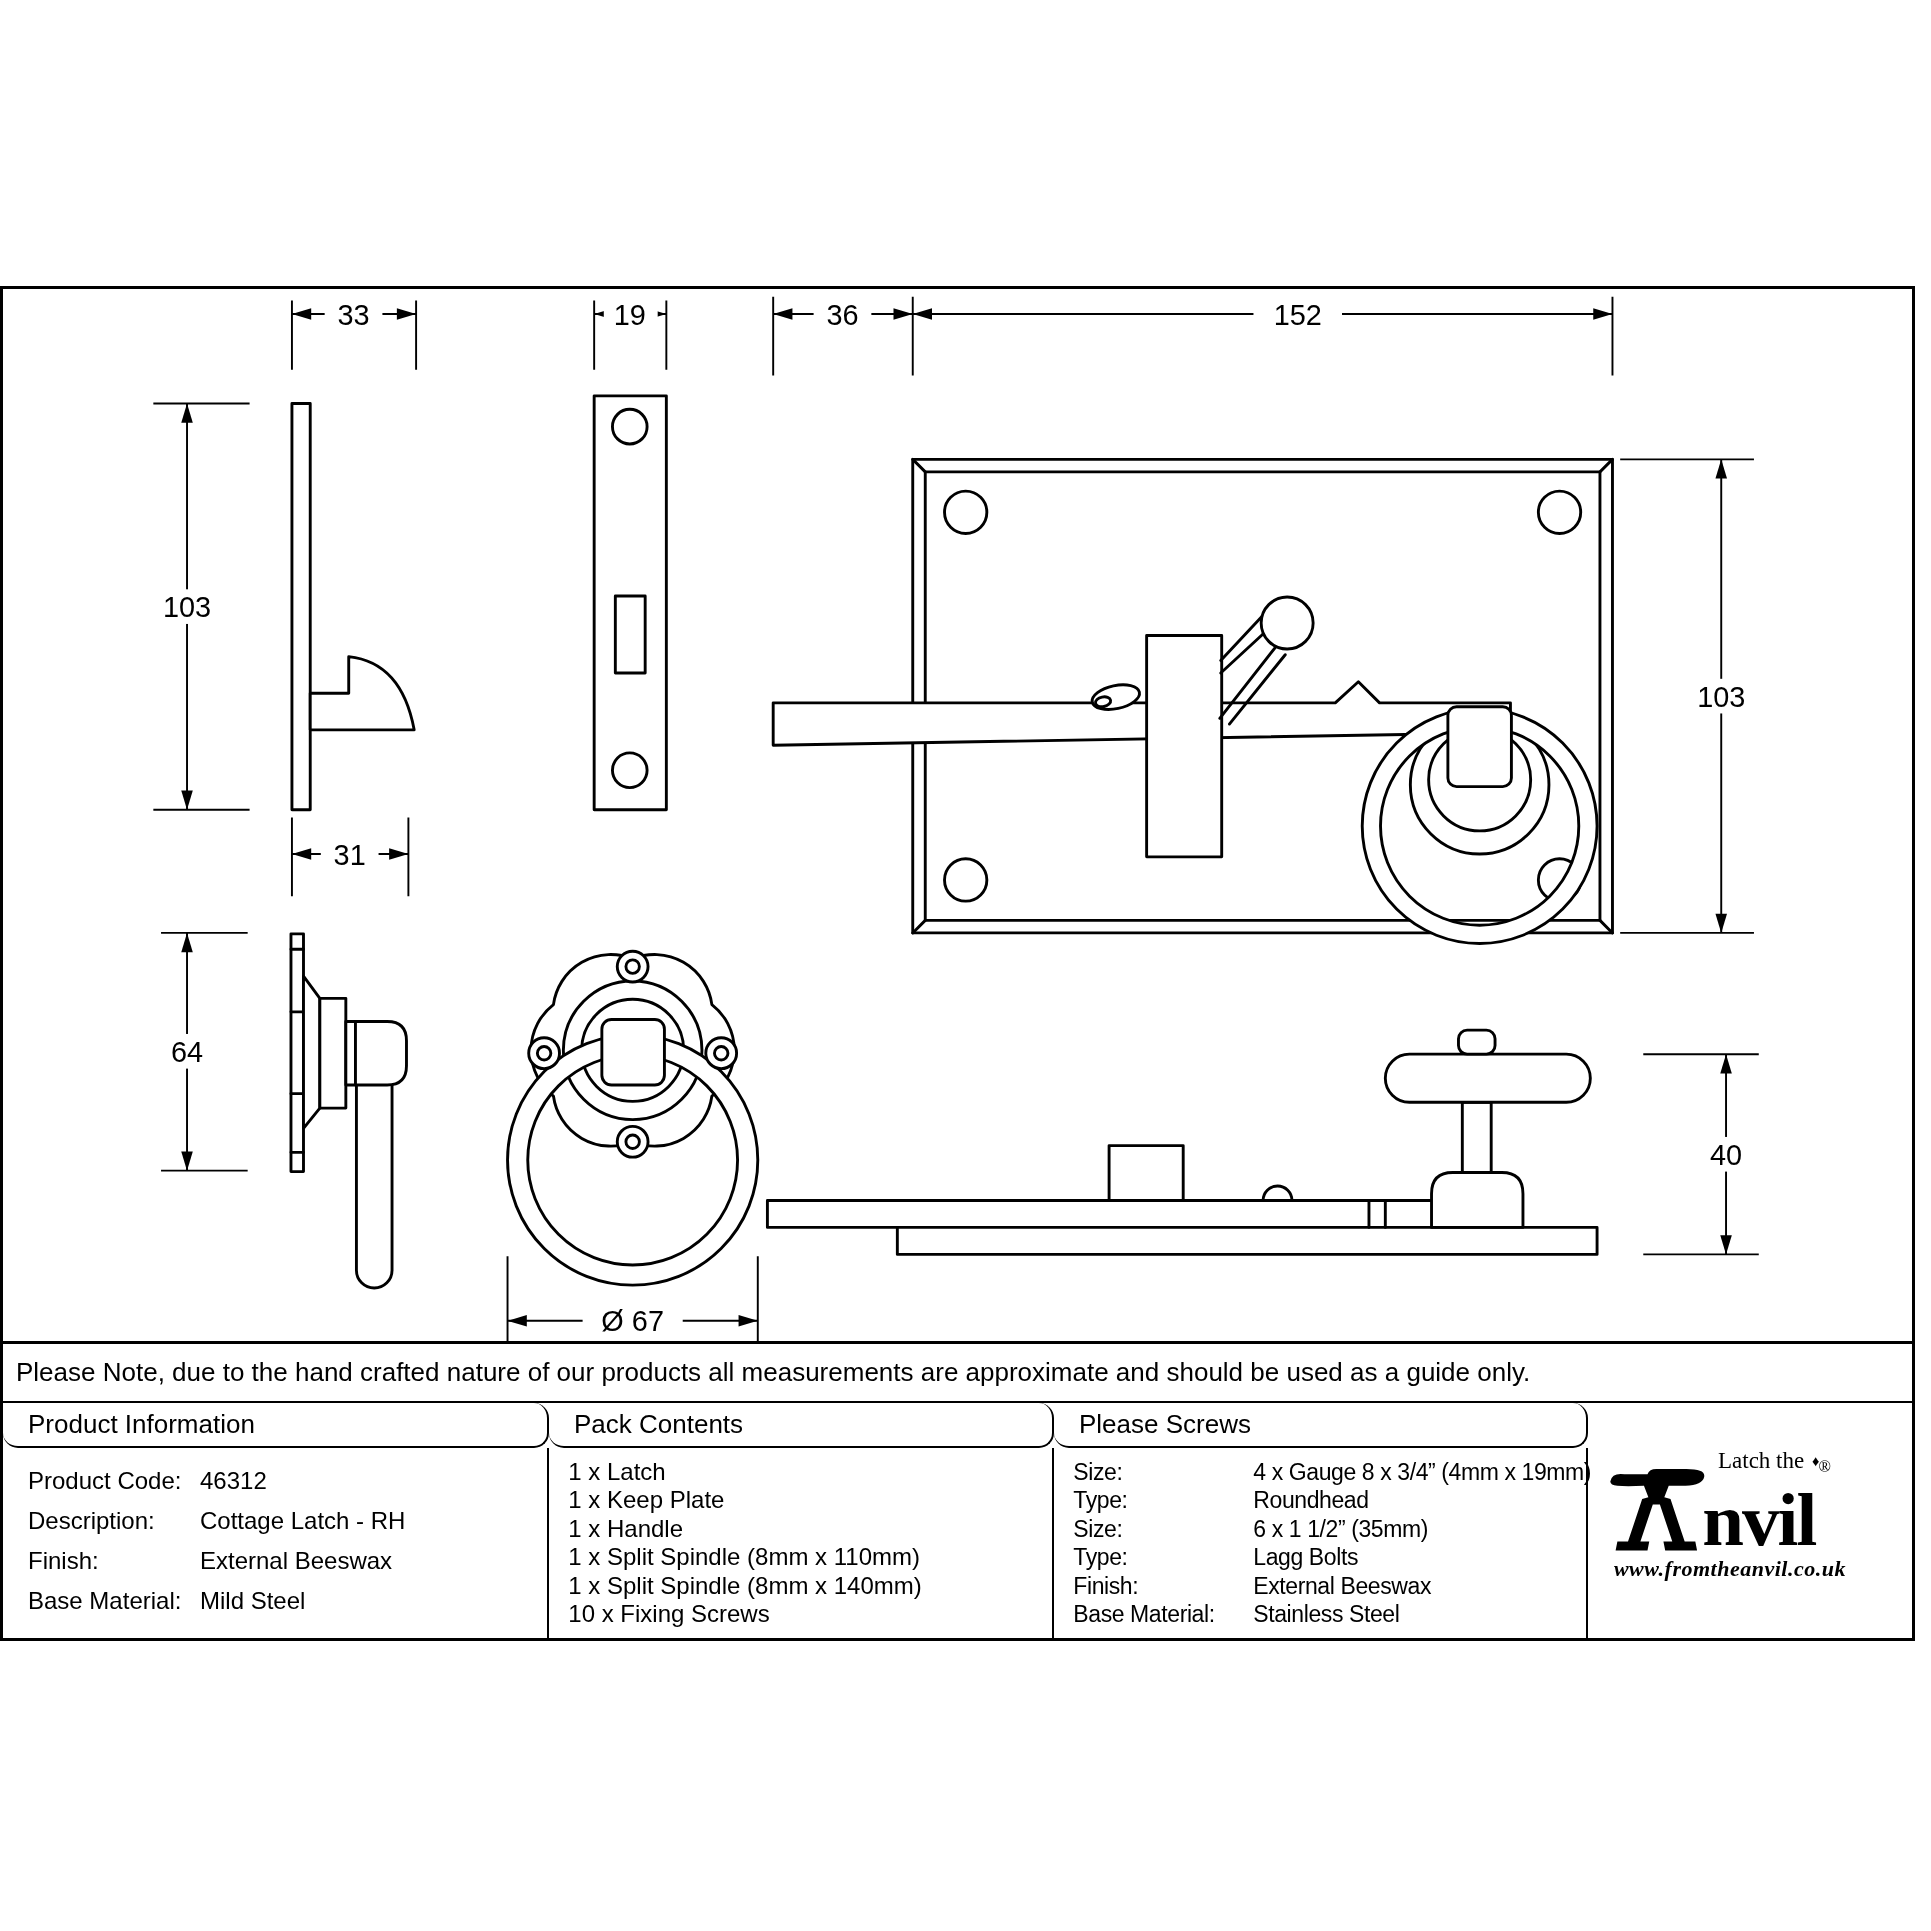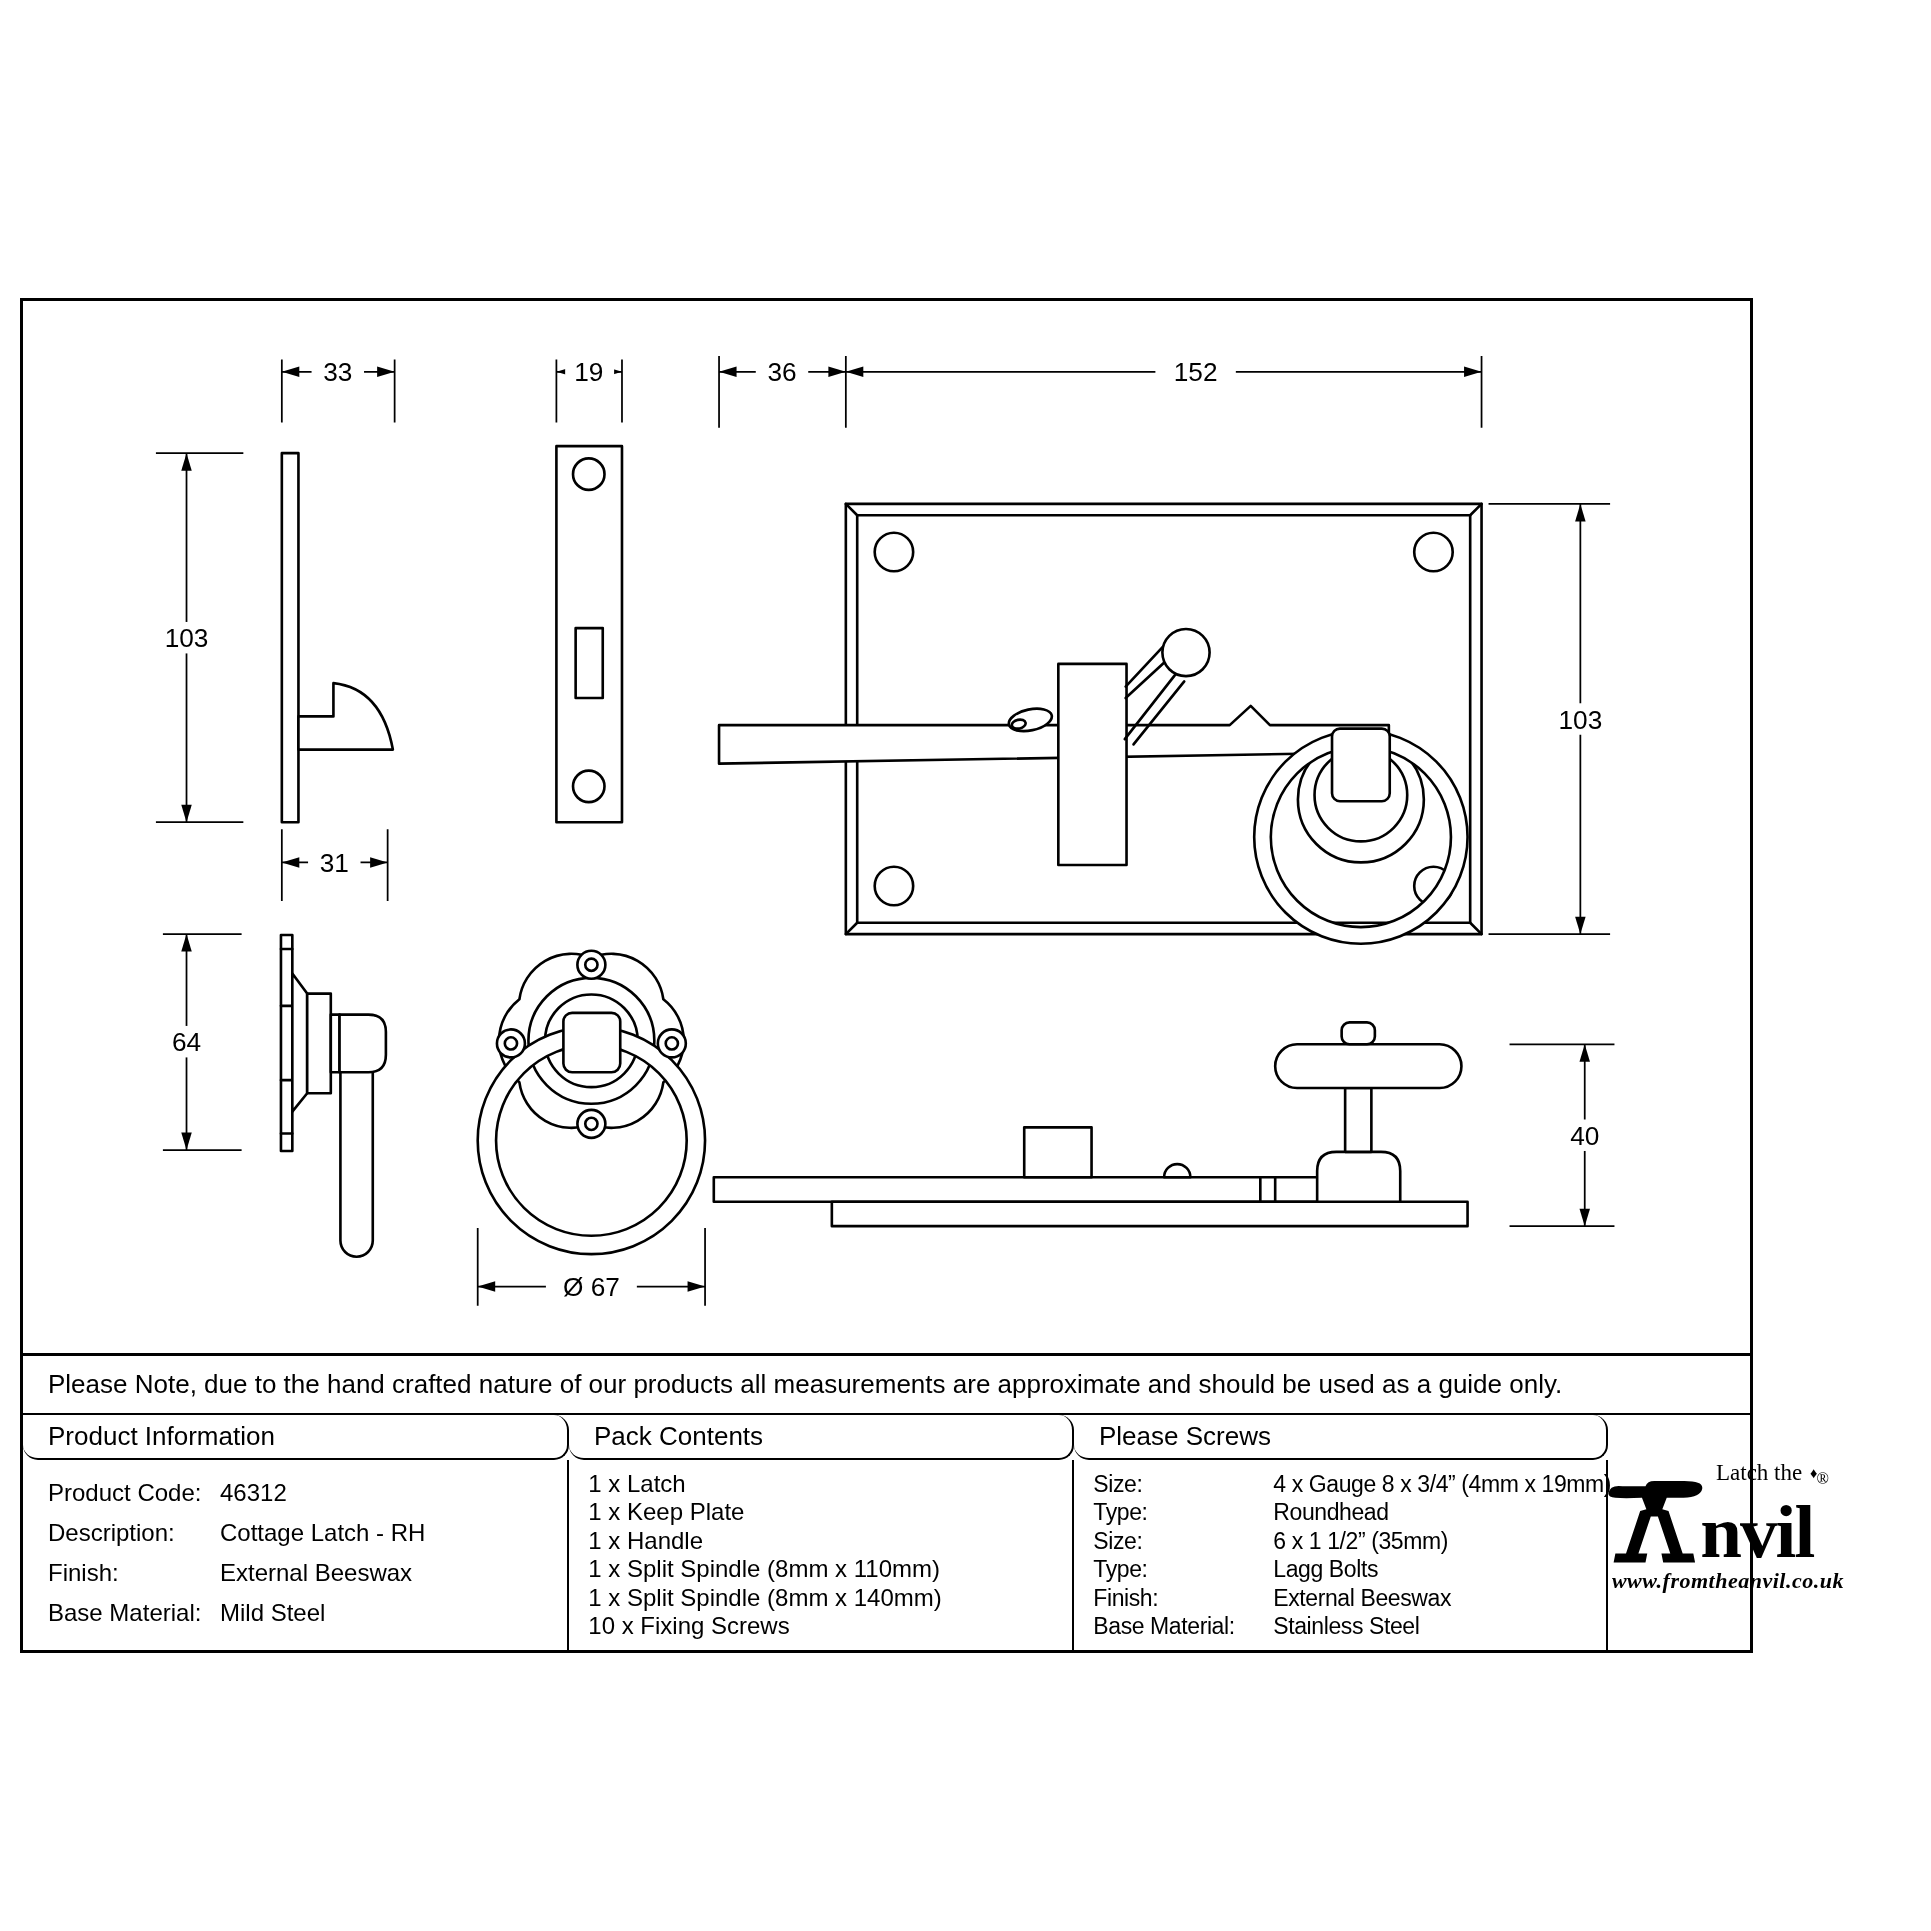--- a/index.html
+++ b/index.html
@@ -2,29 +2,29 @@
 <html><head>
 <meta charset="utf-8">
 <style>
   html,body{margin:0;padding:0;}
   body{
     width:1931px;height:1931px;background:#ffffff;position:relative;
     font-family:"Liberation Sans",sans-serif;color:#000;
     -webkit-font-smoothing:antialiased;
   }
   .sheet{
-    position:absolute;left:20px;top:286px;width:1733px;height:1355px;
+    position:absolute;left:0;top:286px;width:1915px;height:1355px;
     border:3.9px solid #000;box-sizing:border-box;
-    display:flex;flex-direction:column;background:#fff;margin-top:12px;
+    display:flex;flex-direction:column;background:#fff;
   }
   .draw-area{height:1055px;border-bottom:3.9px solid #000;box-sizing:border-box;}
   .draw-area svg{display:block;width:100%;height:100%;}
   .note-row{
     height:59px;border-bottom:2.9px solid #000;box-sizing:border-box;
-    display:flex;align-items:center;padding-left:25px;font-size:26px;
+    display:flex;align-items:center;padding-left:13px;font-size:26px;
   }
   .tbl{
     flex:1;display:grid;
     grid-template-columns:546px 505px 534px 1fr;
     grid-template-rows:45px 1fr;
   }
   .hcell{
     border-right:2.9px solid #000;border-bottom:2.9px solid #000;box-sizing:border-box;
     display:flex;align-items:center;padding-left:25px;font-size:26px;border-radius:15px;
   }

